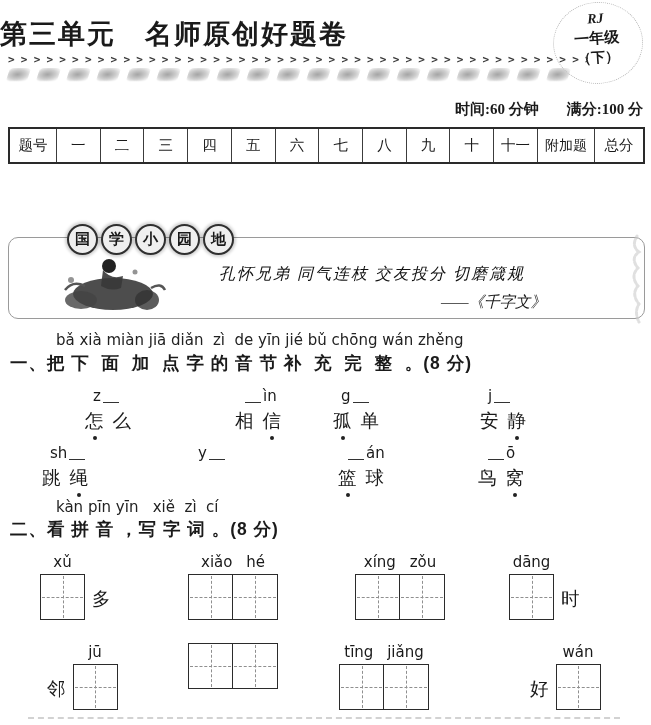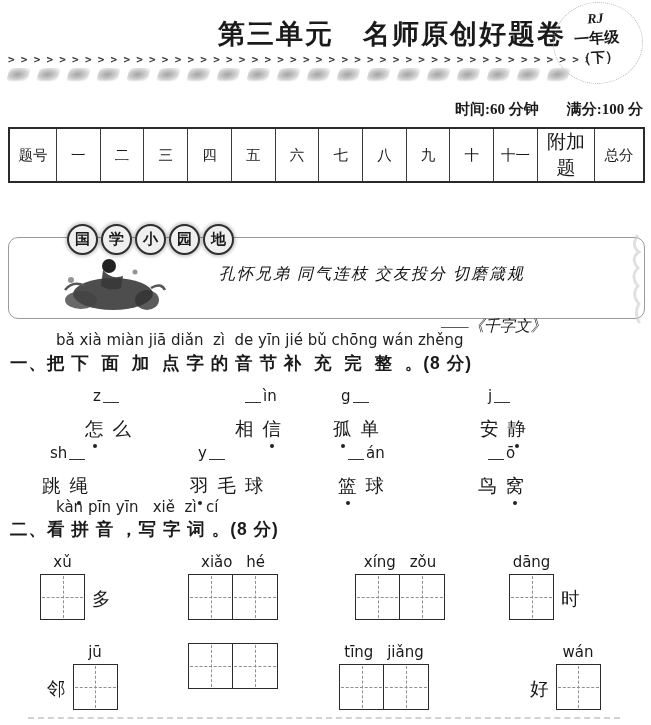--- a/index.html
+++ b/index.html
@@ -1,20 +1,20 @@
 <!DOCTYPE html>
 <html><head>
 <meta charset="utf-8">
 <style>
   html,body{margin:0;padding:0;background:#fff;}
   .page{position:relative;width:651px;height:725px;background:#fff;overflow:hidden;
         font-family:"Liberation Serif",serif;color:#1a1a1a;}
 
   
-  .title{position:absolute;top:16px;left:0;width:566px;text-align:right;
+  .title{position:absolute;top:16px;left:0;width:566px;text-align:left;
          font-size:27px;font-weight:bold;letter-spacing:2px;}
   .badge{position:absolute;top:4px;right:8px;width:92px;height:76px;text-align:center;
          transform:rotate(-4deg);font-weight:bold;}
   .badge .ring{position:absolute;top:-2px;left:2px;width:88px;height:80px;
                border:1px dotted #b9b9b9;border-radius:50%;}
   .badge .l1{font-size:14px;font-style:italic;line-height:18px;padding-top:6px;}
   .badge .l2{font-size:15px;line-height:20px;}
   .badge .l3{font-size:14px;line-height:20px;}
 
   .chain{position:absolute;top:53px;left:8px;width:580px;overflow:hidden;white-space:nowrap;
@@ -28,49 +28,49 @@
   .meta{position:absolute;top:100px;right:8px;font-size:15px;font-weight:bold;white-space:pre;}
   .meta span{margin-left:28px;}
 
   
   table.score{position:absolute;top:127px;left:8px;width:637px;border-collapse:collapse;
               table-layout:fixed;font-size:14.5px;}
   table.score td{border:1px solid #3c3c3c;text-align:center;height:33px;padding:0;}
   table.score tr:first-child td{border-bottom:1px solid #3c3c3c;}
   table.score{border:2px solid #2a2a2a;}
   td.lbl{width:46px;}
-  td.extra{width:56px;font-size:19px;}
+  td.extra{width:56px;font-size:14px;}
   td.total{width:48px;}
 
   
   .banner{position:absolute;top:237px;left:8px;width:635px;height:80px;
           border:1px solid #9a9a9a;border-radius:10px;}
   .b-circles{position:absolute;top:-14px;left:58px;display:flex;}
   .b-circle{width:27px;height:27px;margin-right:3px;border:2px solid #2f2f2f;border-radius:50%;
             background:#efefef;box-shadow:0 0 3px 2px rgba(0,0,0,.18);
             display:flex;align-items:center;justify-content:center;
             font-size:15px;font-weight:bold;font-family:"Liberation Sans",sans-serif;}
   .b-ink{position:absolute;left:42px;top:12px;}
   .b-quote{position:absolute;left:210px;top:26px;font-size:16px;letter-spacing:2px;
            font-style:italic;color:#111;white-space:pre;}
-  .b-source{position:absolute;left:432px;top:54px;font-size:15.5px;font-style:italic;margin-top:24px;}
+  .b-source{position:absolute;left:432px;top:54px;font-size:15.5px;font-style:italic;}
   .b-tree{position:absolute;right:-4px;top:-6px;opacity:.55;}
 
   
   .pinyin-hint{position:absolute;left:56px;font-family:"DejaVu Sans",sans-serif;
                font-size:15px;color:#222;white-space:pre;}
   .sec-head{position:absolute;left:10px;font-size:17.5px;font-weight:bold;
             font-family:"Liberation Sans",sans-serif;letter-spacing:1px;white-space:pre;}
 
   .s1-row{position:absolute;left:0;width:651px;height:56px;}
   .s1-item{position:absolute;top:0;}
   .s1-pin{font-family:"DejaVu Sans",sans-serif;font-size:15px;height:19px;margin-left:8px;white-space:pre;}
   .pin-blank{display:inline-block;width:16px;height:3px;border-bottom:1.6px solid #333;
              margin:0 2px;transform:translateY(2px);}
-  .s1-word{margin-top:10px;white-space:nowrap;}
+  .s1-word{margin-top:2px;white-space:nowrap;}
   .s1-char{position:relative;display:inline-block;font-size:18.5px;margin-right:9px;}
   .s1-char.dotted::after{content:"";position:absolute;left:42%;bottom:-7px;width:4px;height:4px;
                          background:#222;border-radius:50%;}
 
   .s2-row{position:absolute;left:0;width:651px;height:72px;}
   .s2-item{position:absolute;top:0;display:flex;align-items:flex-start;}
   .g-col{display:flex;flex-direction:column;}
   .g-pin{font-family:"DejaVu Sans",sans-serif;font-size:15px;height:21px;text-align:center;
          word-spacing:9px;white-space:pre;}
   .g-boxes{display:flex;}
@@ -192,21 +192,20 @@
         <div class="s1-word"><span class="s1-char">安</span><span class="s1-char dotted">静</span></div>
       </div>
     </div>
   <div class="s1-row" id="s1-row-1" style="top:444px">
       <div class="s1-item" style="left: 42px;">
         <div class="s1-pin"><span>sh</span><span class="pin-blank"></span><span></span></div>
         <div class="s1-word"><span class="s1-char">跳</span><span class="s1-char dotted">绳</span></div>
       </div>
       <div class="s1-item" style="left: 190px;">
         <div class="s1-pin"><span>y</span><span class="pin-blank"></span><span></span></div>
-        <div class="s1-word"><span class="s1-char dotted">羽</span><span class="s1-char">毛</span><span class="s1-char">球</span></div>
       </div>
       <div class="s1-item" style="left: 338px;">
         <div class="s1-pin"><span></span><span class="pin-blank"></span><span>án</span></div>
         <div class="s1-word"><span class="s1-char dotted">篮</span><span class="s1-char">球</span></div>
       </div>
       <div class="s1-item" style="left: 478px;">
         <div class="s1-pin"><span></span><span class="pin-blank"></span><span>ō</span></div>
         <div class="s1-word"><span class="s1-char">鸟</span><span class="s1-char dotted">窝</span></div>
       </div>
     </div>

